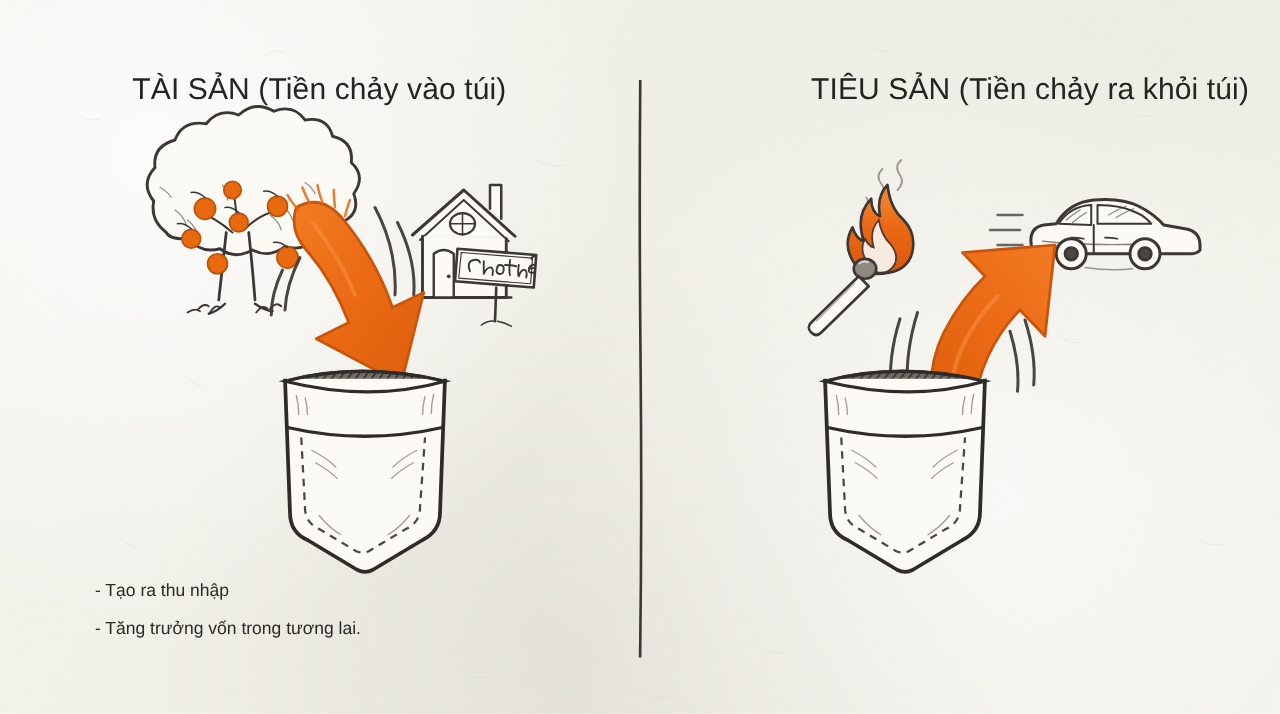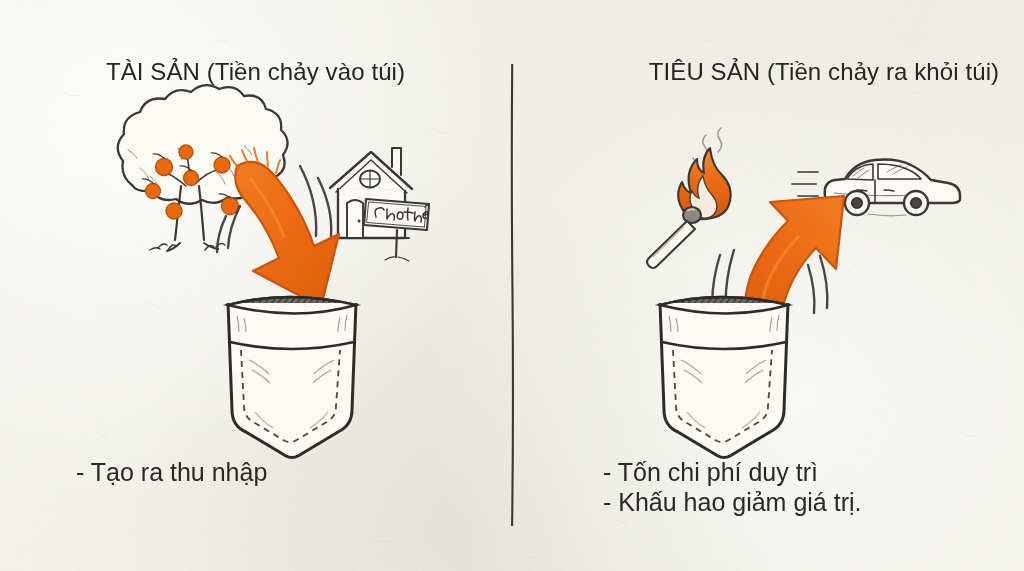--- a/index.html
+++ b/index.html
@@ -46,21 +46,21 @@
     letter-spacing: 0.1px;
     color: #262423;
     white-space: nowrap;
   }
   #title-assets { padding-right: 42px; }
   #title-liabilities { padding-left: 10px; }
 
   .bullet-list {
     position: absolute;
     top: 457px;
-    font-size: 25px;
+    font-size: 14px;
     line-height: 30px;
     color: #2a2826;
     white-space: nowrap;
   }
   #bullets-assets { left: 76px; }
   #bullets-liabilities { left: 603px; }
   .bullet-line { display: block; }
 
   #divider {
     position: absolute;
@@ -274,20 +274,21 @@
           <path d="M334 360 q-12 6 -20 14"></path>
           <path d="M331 370 q-11 6 -18 13"></path>
           <path d="M255 412 q8 10 18 16"></path>
           <path d="M328 412 q-8 10 -18 16"></path>
         </g>
       </g>
     </svg>
 
     <div class="bullet-list" id="bullets-assets">
       <span class="bullet-line">- Tạo ra thu nhập</span>
+      <span class="bullet-line">- Tăng trưởng vốn trong tương lai.</span>
     </div>
   </div>
 
   <svg id="divider" viewBox="0 0 12 462" preserveAspectRatio="none">
     <path d="M6.2 0 q-0.9 115 0.3 231 q1.1 116 -0.4 231" stroke="#3a3734" stroke-width="2.1" fill="none" stroke-linecap="round"></path>
   </svg>
 
   <div class="column" id="column-liabilities">
 
     <div class="column-title" id="title-liabilities">TIÊU SẢN (Tiền chảy ra khỏi túi)</div>
@@ -414,19 +415,15 @@
           <path d="M169 360 q12 6 20 14"></path>
           <path d="M172 370 q11 6 18 13"></path>
           <path d="M254 360 q-12 6 -20 14"></path>
           <path d="M251 370 q-11 6 -18 13"></path>
           <path d="M175 412 q8 10 18 16"></path>
           <path d="M248 412 q-8 10 -18 16"></path>
         </g>
       </g>
     </svg>
 
-    <div class="bullet-list" id="bullets-liabilities" style="left:91px;">
-      <span class="bullet-line">- Tốn chi phí duy trì</span>
-      <span class="bullet-line">- Khấu hao giảm giá trị.</span>
-    </div>
   </div>
 
 </div>
 
 </body></html>

